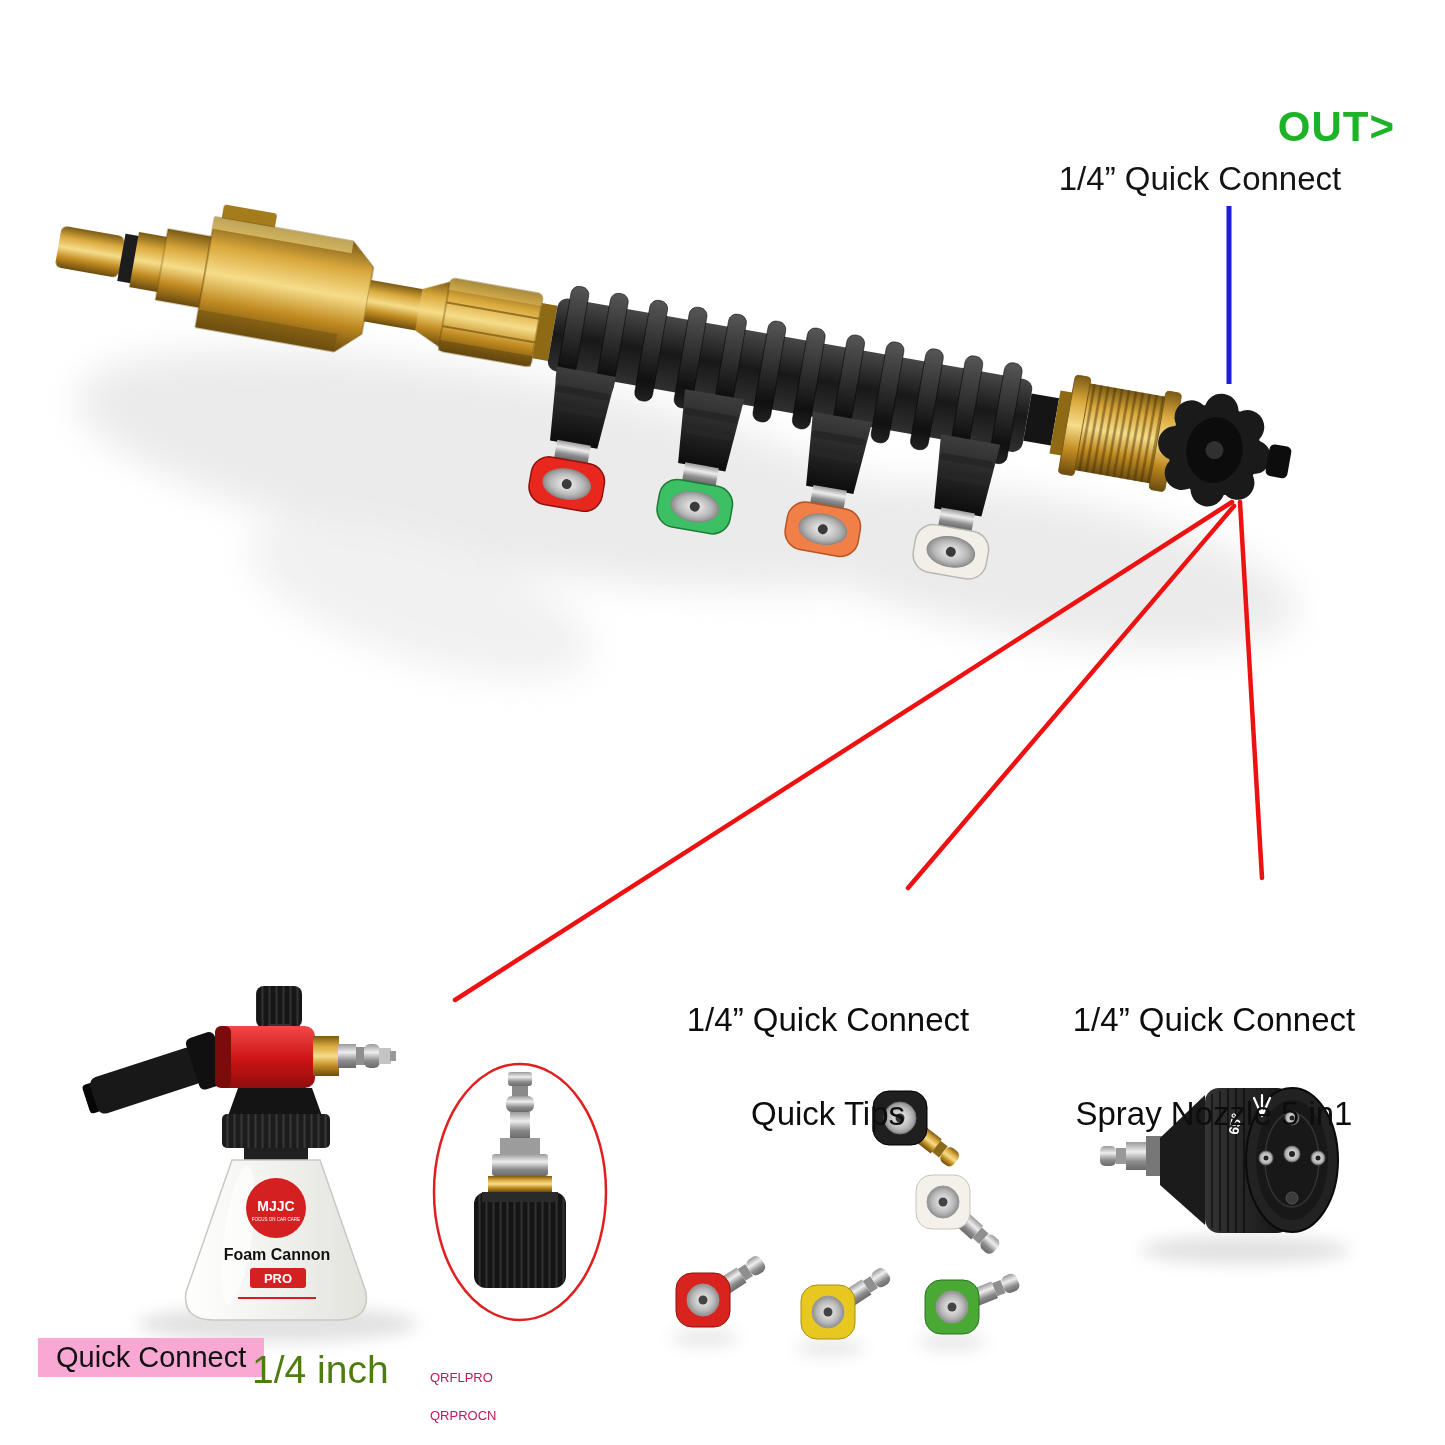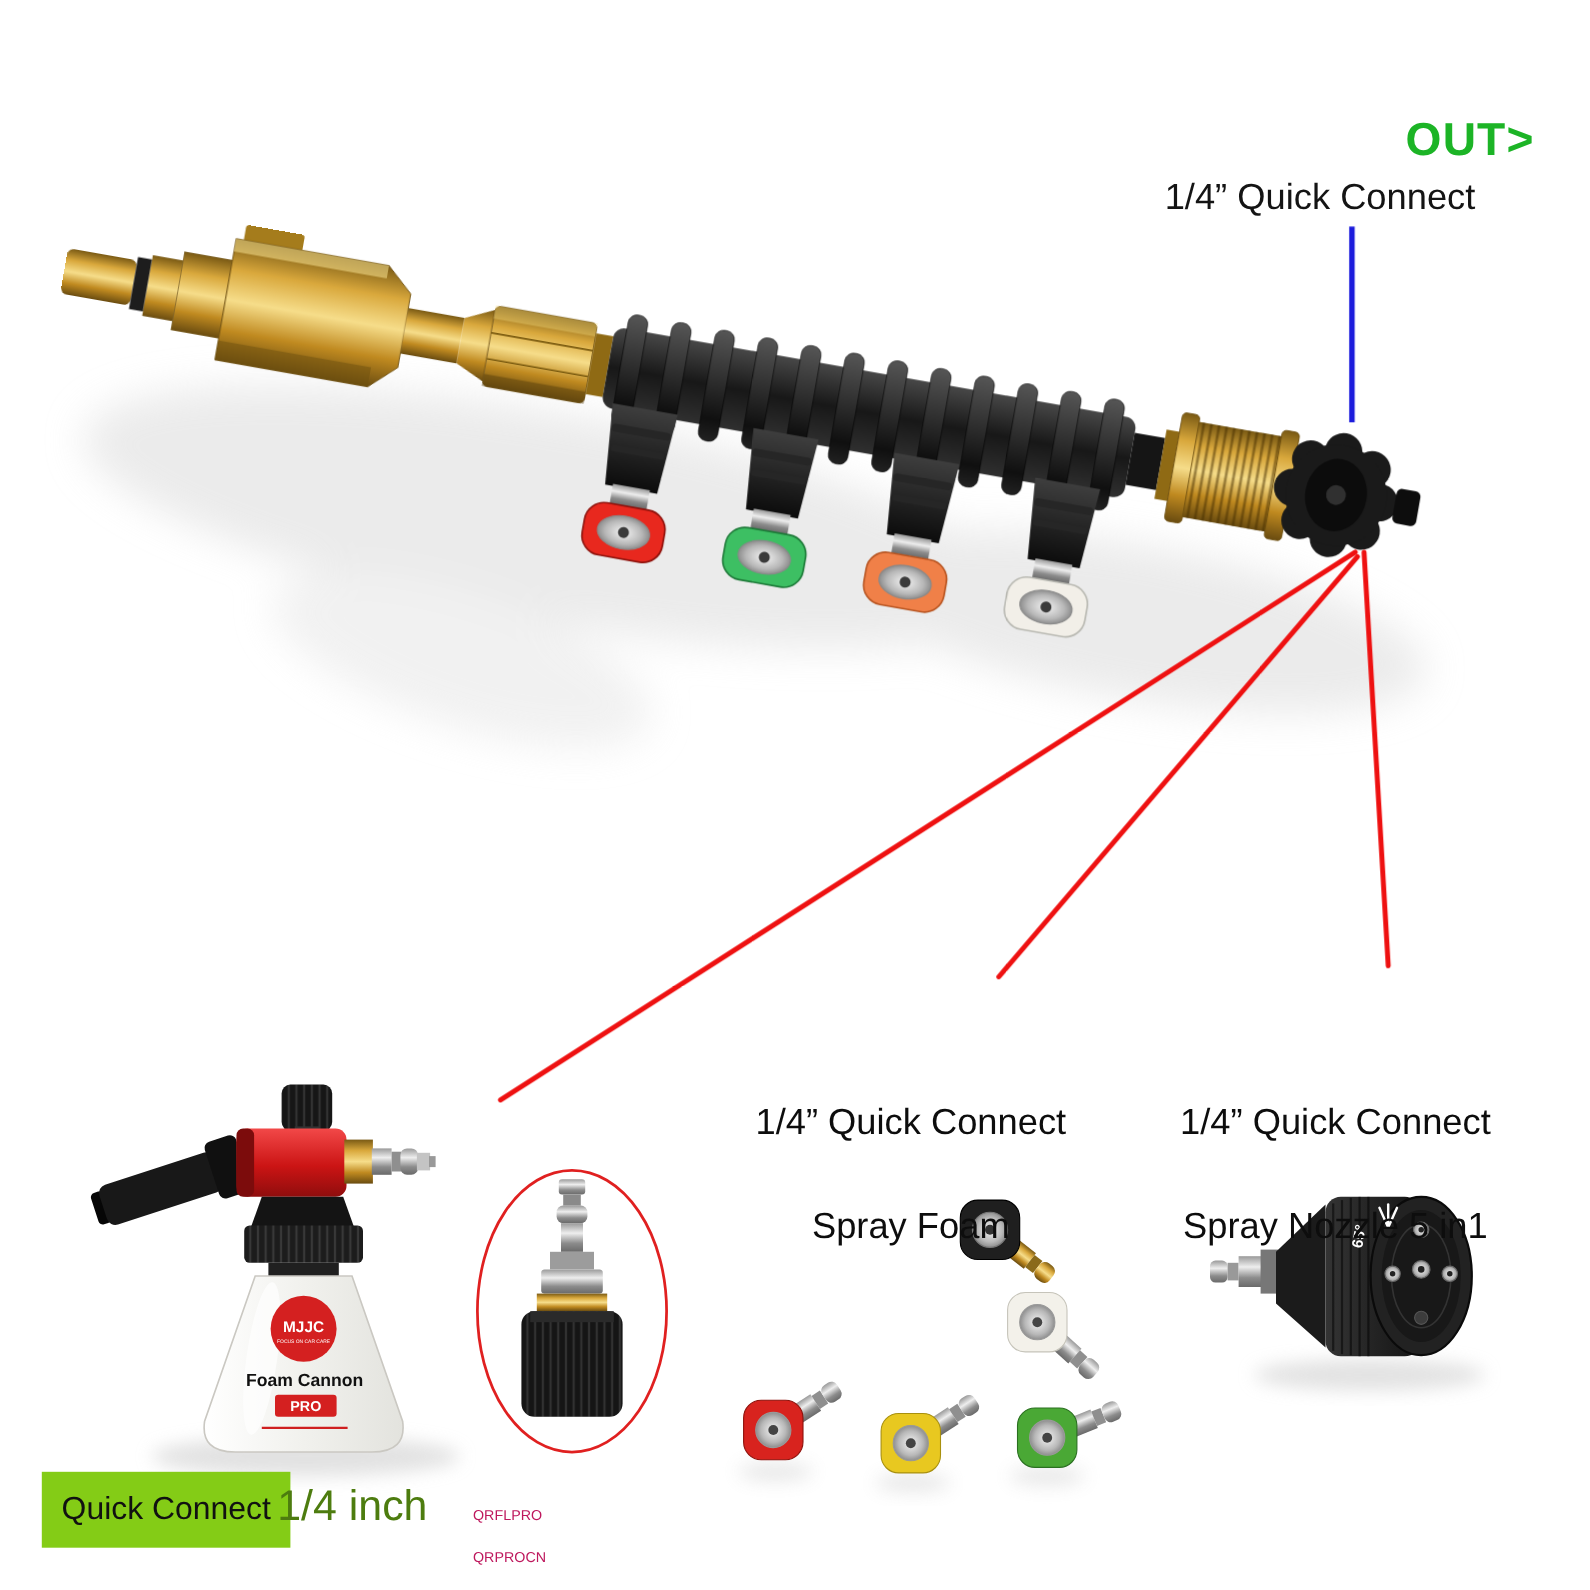--- a/index.html
+++ b/index.html
@@ -6,21 +6,21 @@
   #canvas{position:relative;width:1445px;height:1445px;background:#ffffff;overflow:hidden;
           font-family:"Liberation Sans",sans-serif;}
   #art{position:absolute;left:0;top:0;}
   .lbl{position:absolute;color:#0d0d0d;white-space:pre-line;}
   #out-label{left:1005px;top:103px;width:390px;text-align:right;font-size:42px;font-weight:bold;
              color:#1cb426;letter-spacing:1px;}
   #qc-label{left:1005px;top:160px;width:390px;text-align:center;font-size:33px;color:#141414;}
   #foam-label{left:268px;top:928px;font-size:26px;color:#e42621;}
   #tips-label{left:648px;top:950px;width:360px;text-align:center;font-size:33px;line-height:1.42;}
   #nozzle-label{left:1030px;top:950px;width:368px;text-align:center;font-size:33px;line-height:1.42;}
-  #qc-box{left:38px;top:1338px;background:#84cc16;padding:18px 18px;font-size:29px;color:#111;}
+  #qc-box{left:38px;top:1338px;background:#f9a8d4;padding:3px 18px;font-size:29px;color:#111;}
   #quarter-label{left:252px;top:1348px;font-size:39px;color:#4d7c0f;}
   #sku-label{left:430px;top:1350px;font-size:13px;line-height:1.45;color:#be185d;}
 </style>
 </head>
 <body>
 
 <div id="canvas">
 
 <svg id="art" width="1445" height="1445" viewBox="0 0 1445 1445">
   <defs>
@@ -352,21 +352,21 @@
       <line x1="1262" y1="1116" x2="1270" y2="1098"></line>
     </g>
     <text x="1236" y="1128" text-anchor="middle" fill="#ffffff" font-size="14" font-weight="bold" font-family="Liberation Sans, sans-serif" transform="rotate(-80 1236 1124)">65°</text>
   </g>
 </svg>
 
 <div class="lbl" id="out-label">OUT&gt;</div>
 <div class="lbl" id="qc-label">1/4” Quick Connect</div>
 <div class="lbl" id="tips-label">
   <div>1/4” Quick Connect</div>
-  <div>Spray Foam</div>
+  <div>Quick Tips</div>
 </div>
 <div class="lbl" id="nozzle-label">
   <div>1/4” Quick Connect</div>
   <div>Spray Nozzle 5 in1</div>
 </div>
 <div class="lbl" id="qc-box">Quick Connect</div>
 <div class="lbl" id="quarter-label">1/4 inch</div>
 <div class="lbl" id="sku-label">
   <div>QRFLPRO</div>
   <div>QRPROCN</div>

